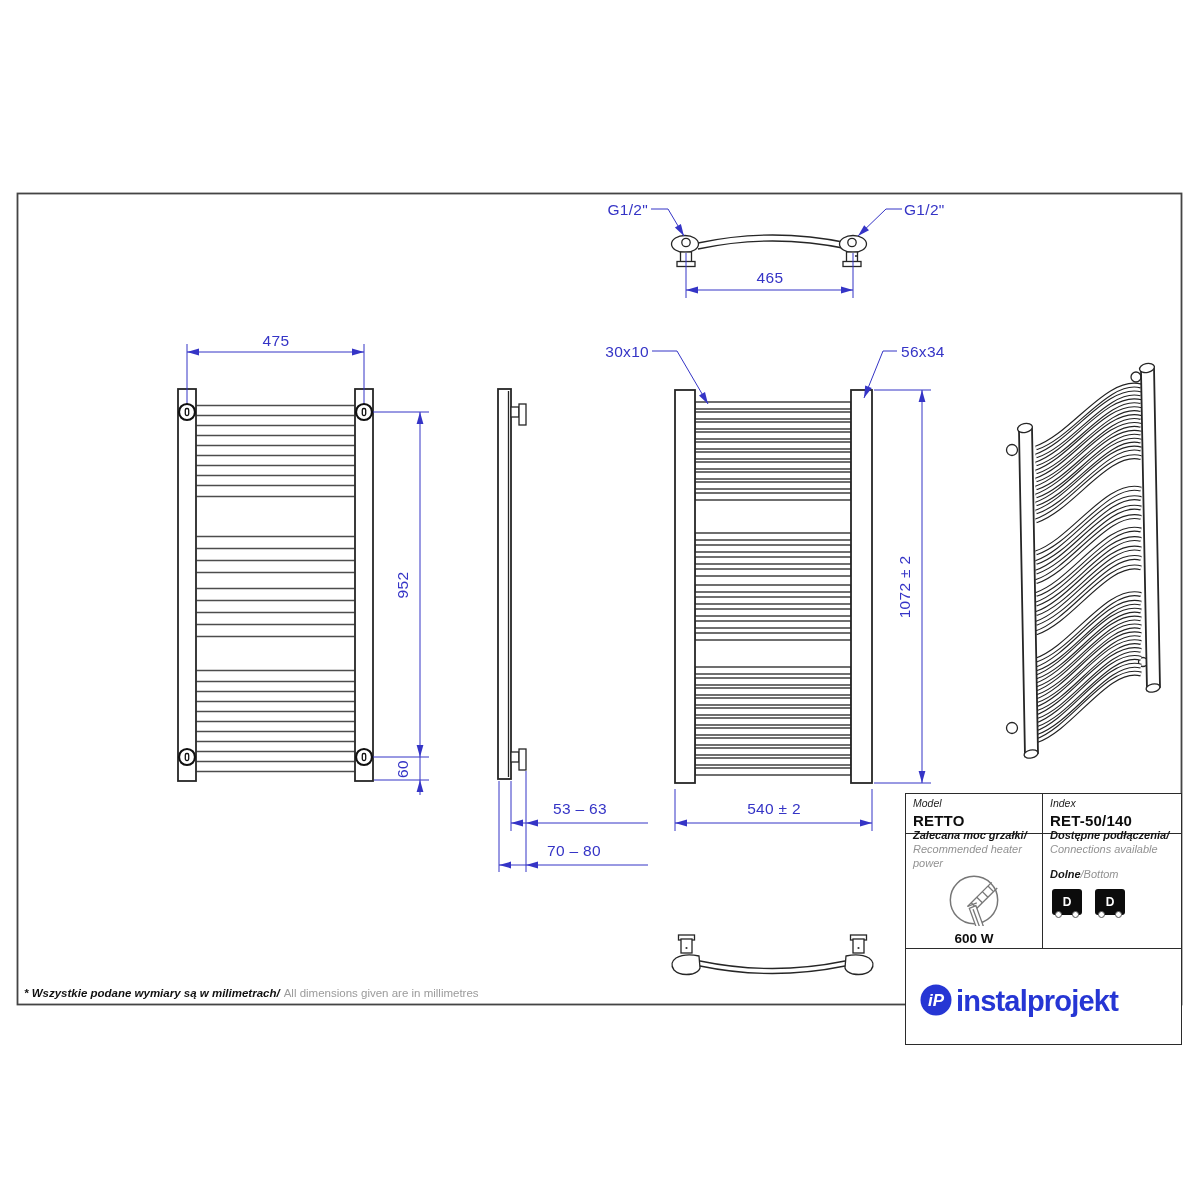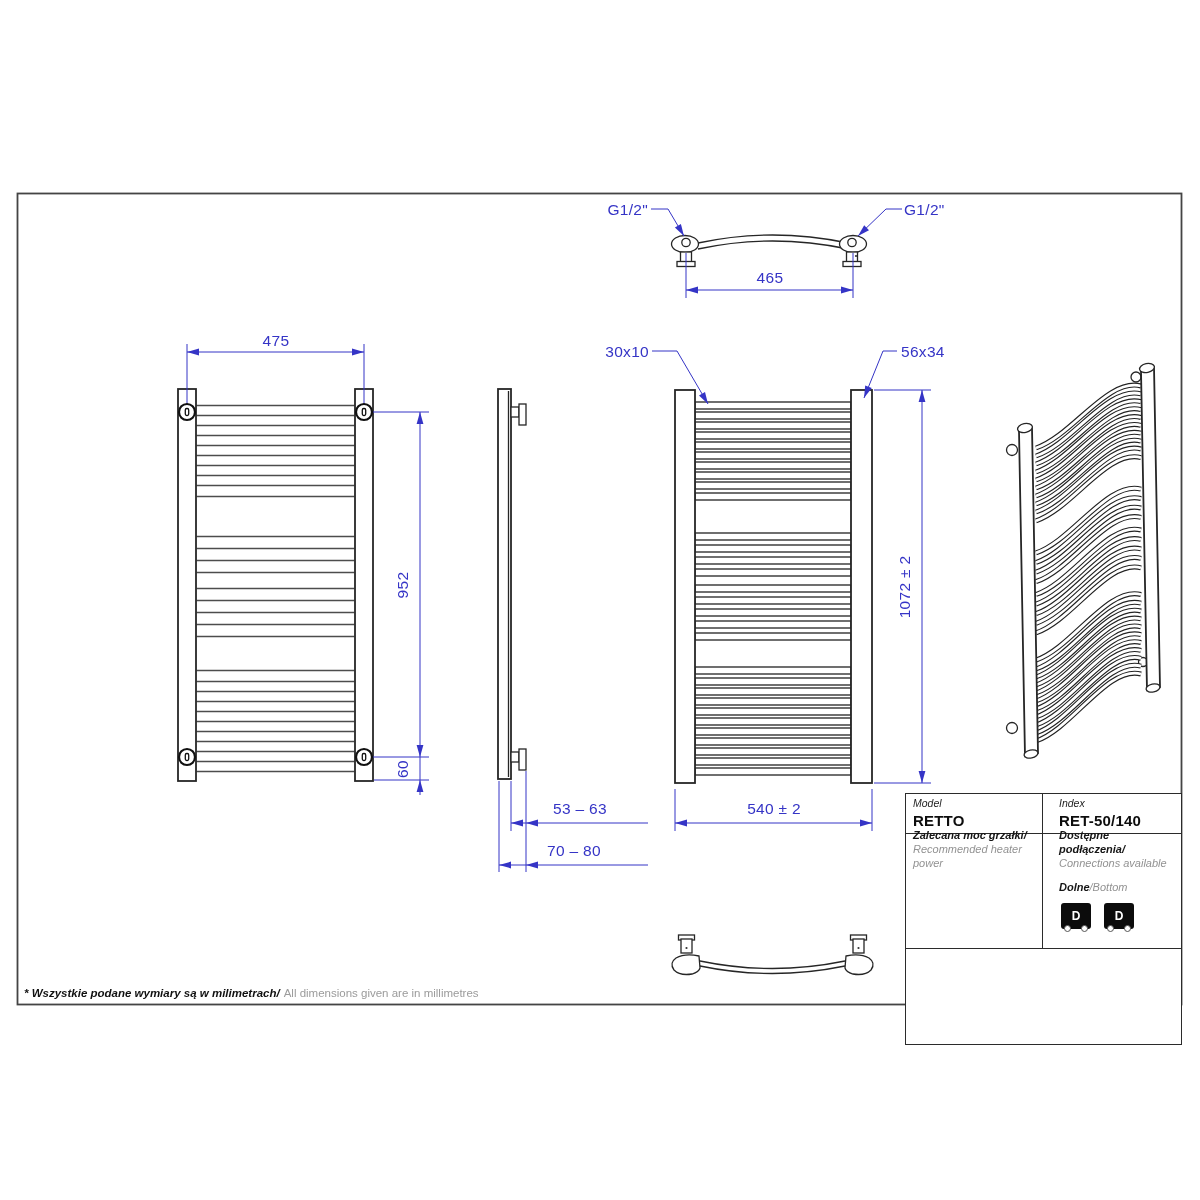--- a/index.html
+++ b/index.html
@@ -15,21 +15,21 @@
   .rung-line{stroke:#4d4d4d;stroke-width:1.6;}
   .mount{stroke:#111;stroke-width:2.2;fill:#fff;}
   .mount-inner{stroke:#111;stroke-width:1.3;fill:#fff;}
 
   .spec-table{position:absolute;left:905px;top:793px;width:277px;height:252px;
               border:1.6px solid #2b2b2b;background:#fff;box-sizing:border-box;}
   .t-row1{position:absolute;top:0;left:0;right:0;height:39px;border-bottom:1.3px solid #2b2b2b;display:flex;}
   .t-row2{position:absolute;top:32px;left:0;right:0;height:122px;border-bottom:1.3px solid #2b2b2b;display:flex;}
   .t-row3{position:absolute;top:161px;left:0;right:0;bottom:0;display:flex;align-items:center;justify-content:center;}
   .t-cell-l{width:137px;border-right:1.3px solid #2b2b2b;box-sizing:border-box;padding:3px 7px;}
-  .t-cell-r{flex:1;padding:3px 7px;margin-left:9px;}
+  .t-cell-r{flex:1;padding:3px 7px;}
   .t-label{font-size:10.5px;font-style:italic;color:#222;}
   .t-value{font-weight:bold;font-size:15px;color:#0d0d0d;text-align:left;margin-top:3px;letter-spacing:0.2px;}
   .lbl-pl{font-size:11px;font-style:italic;font-weight:bold;color:#151515;line-height:1.25;}
   .lbl-en{font-size:11px;font-style:italic;color:#929292;line-height:1.25;}
   .power-block{text-align:center;margin-top:4px;}
   .power-value{font-weight:bold;font-size:13.5px;color:#0d0d0d;margin-top:1px;}
   .conn-type{margin-top:11px;font-size:11.5px;}
   .d-row{display:flex;gap:13px;margin-top:8px;margin-left:2px;}
   .d-icon{position:relative;width:30px;height:26px;background:#0c0c0c;border-radius:3px;
           color:#fff;font-weight:bold;font-size:12px;display:flex;align-items:center;justify-content:center;}
@@ -325,39 +325,63 @@
     </div>
     <div class="t-cell-r">
       <div class="t-label">Index</div>
       <div class="t-value">RET-50/140</div>
     </div>
   </div>
   <div class="t-row2">
     <div class="t-cell-l">
       <div class="lbl-pl">Zalecana moc grzałki/</div>
       <div class="lbl-en">Recommended heater power</div>
+      <div class="power-block">
+        <svg width="52" height="52" viewBox="0 0 56 56">
+          <circle cx="28" cy="28" r="25.5" fill="none" stroke="#777" stroke-width="1.6"></circle>
+          <g stroke="#777" stroke-width="1.4" fill="none">
+            <line x1="21" y1="35" x2="47" y2="9"></line>
+            <line x1="27" y1="41" x2="53" y2="15"></line>
+            <line x1="25" y1="31" x2="31" y2="37"></line>
+            <line x1="31" y1="25" x2="37" y2="31"></line>
+            <line x1="37" y1="19" x2="43" y2="25"></line>
+            <line x1="43" y1="13" x2="49" y2="19"></line>
+            <polygon points="23,37 30,34 38,56 31,59" fill="#fff"></polygon>
+            <line x1="27" y1="38" x2="34" y2="57"></line>
+            <line x1="21" y1="35" x2="31" y2="31"></line>
+          </g>
+        </svg>
+        <div class="power-value">600 W</div>
+      </div>
     </div>
     <div class="t-cell-r">
       <div class="lbl-pl">Dostępne podłączenia/</div>
       <div class="lbl-en">Connections available</div>
       <div class="conn-type"><span class="lbl-pl">Dolne</span><span class="lbl-en" style="font-weight:normal">/Bottom</span></div>
       <div class="d-row">
         <div class="d-icon">
               <span>D</span>
               <span class="d-dot left"></span>
               <span class="d-dot right"></span>
             </div>
         <div class="d-icon">
               <span>D</span>
               <span class="d-dot left"></span>
               <span class="d-dot right"></span>
             </div>
       </div>
     </div>
   </div>
+  <div class="t-row3">
+    <svg width="252" height="40" viewBox="0 0 252 40">
+      <circle cx="18" cy="20" r="15.5" fill="#2636d4"></circle>
+      <text x="18" y="26" text-anchor="middle" font-size="17" font-weight="bold" font-style="italic" fill="#ffffff">iP</text>
+      <text x="38" y="31" font-size="29" font-weight="bold" letter-spacing="-0.8" fill="#2636d4">instalprojekt</text>
+    </svg>
+  </div>
 </div>
 
 
 <div class="footnote">
   <span class="fn-pl">* Wszystkie podane wymiary są w milimetrach/</span><span class="fn-en">All dimensions given are in millimetres</span>
 </div>
 
 </div>
 
 </body></html>

